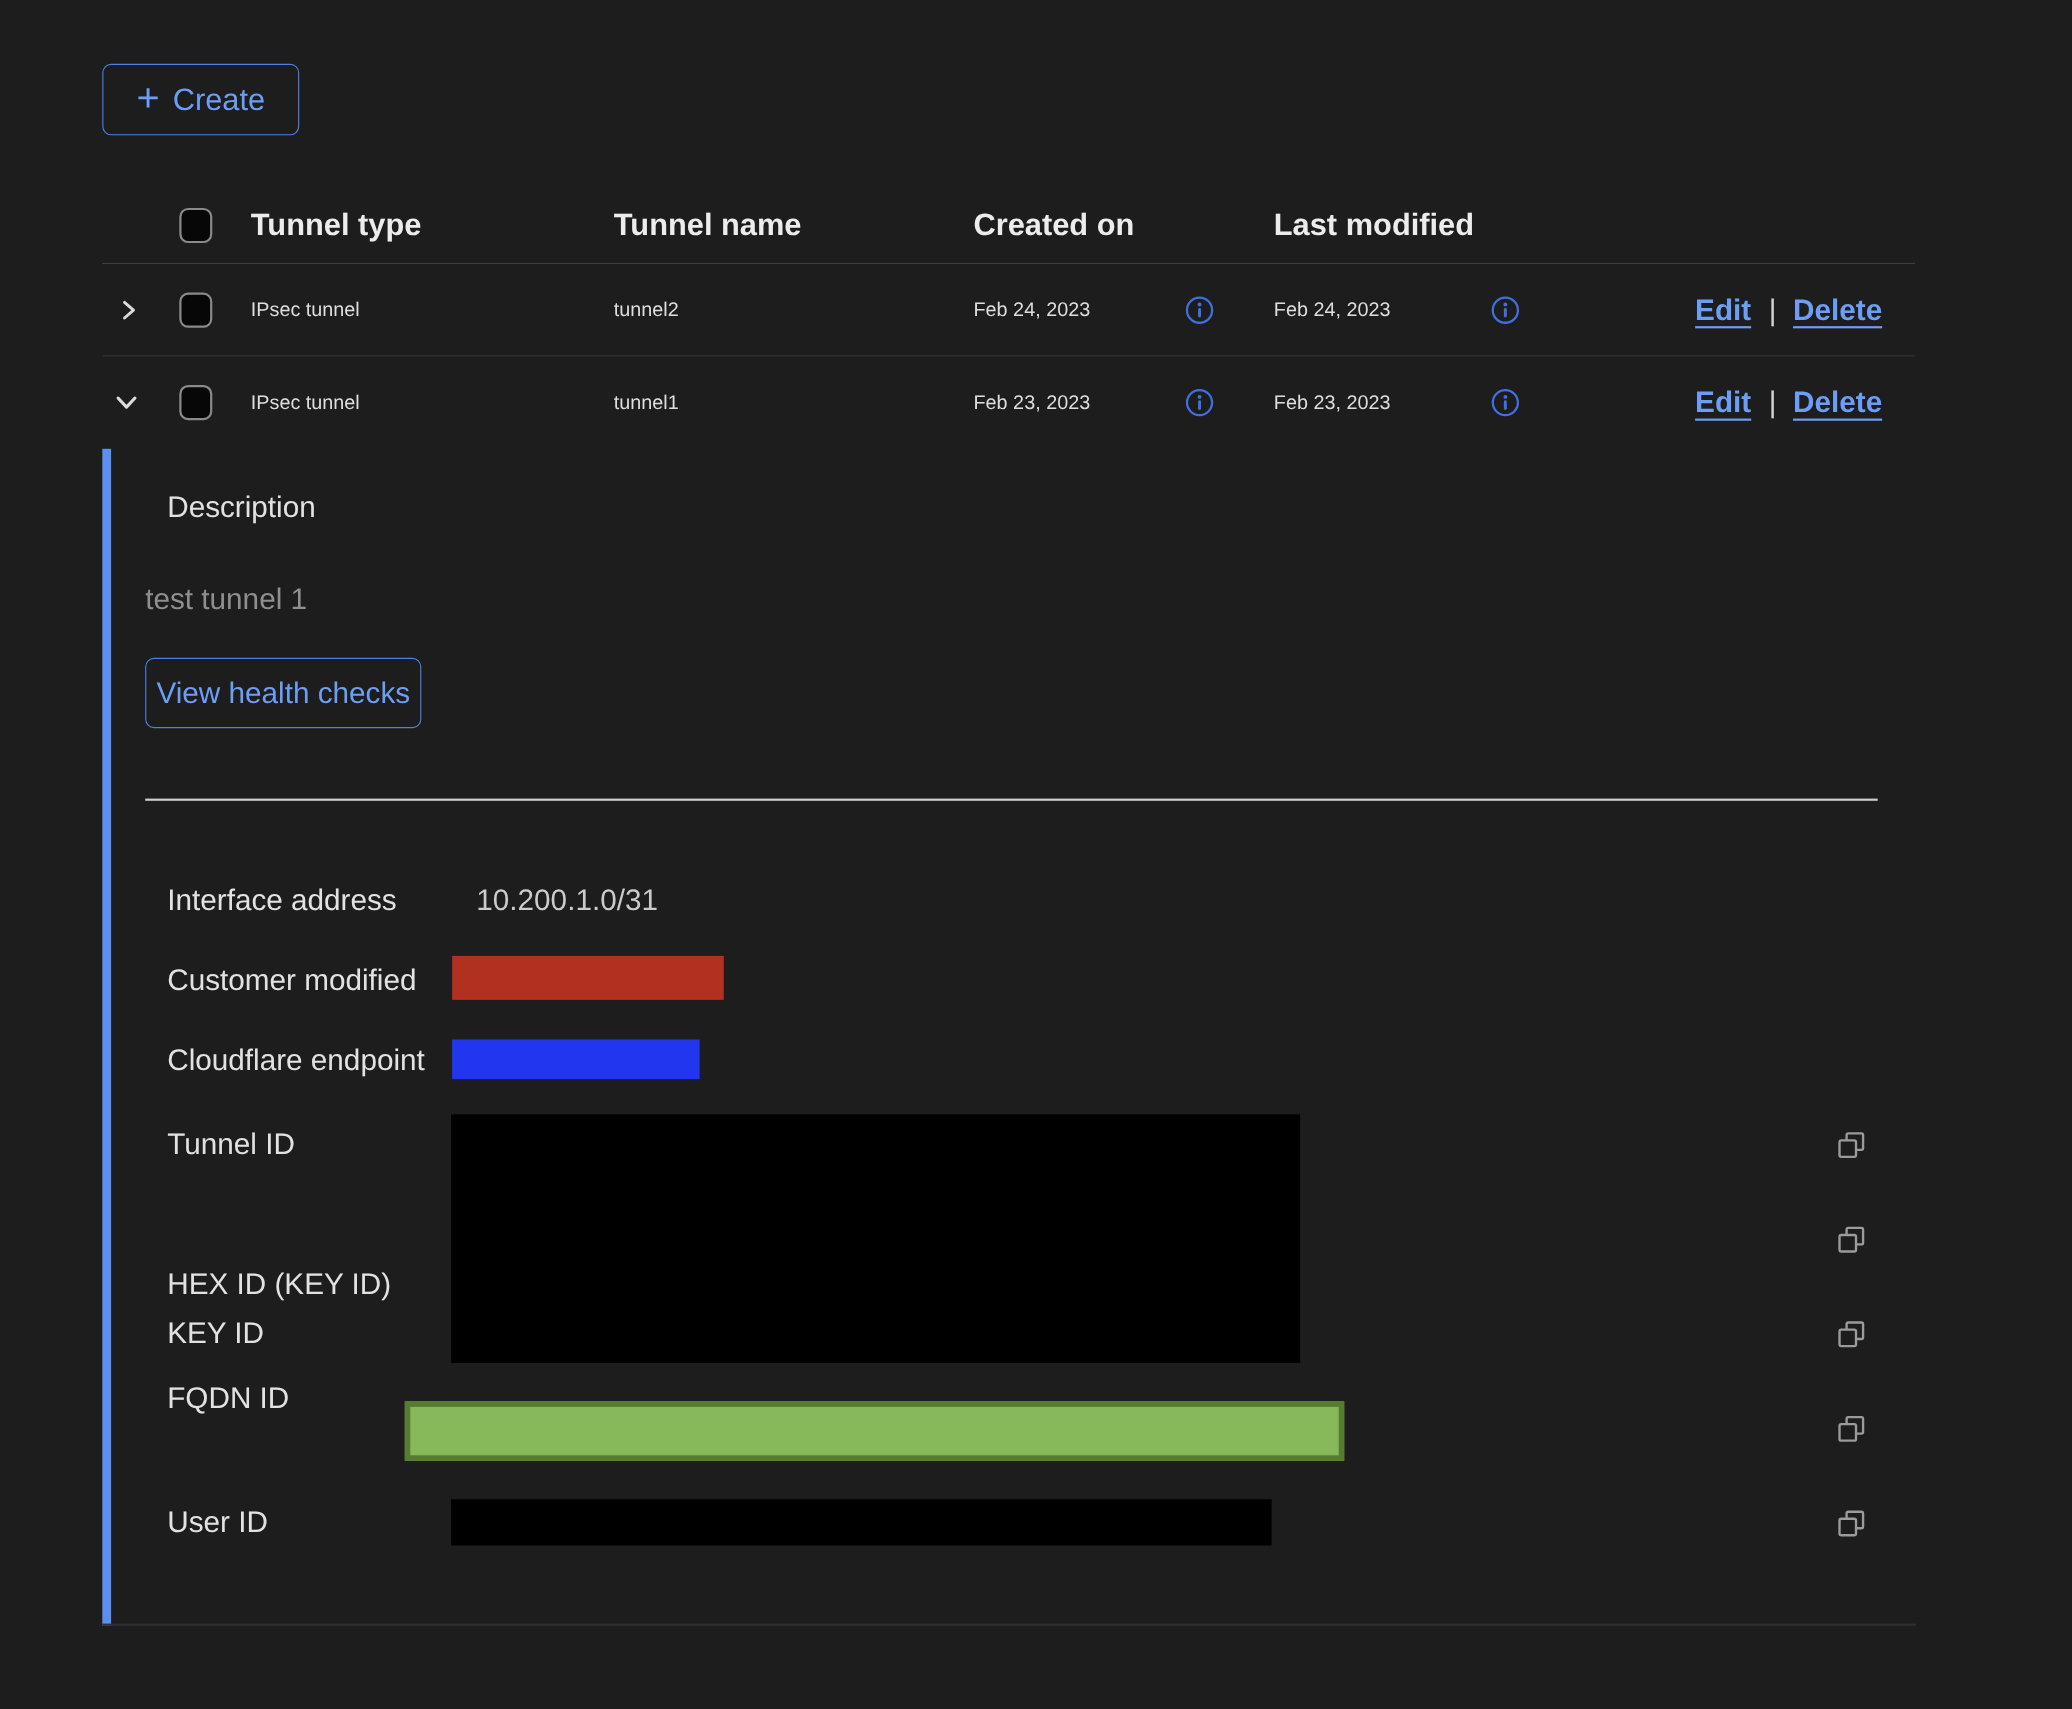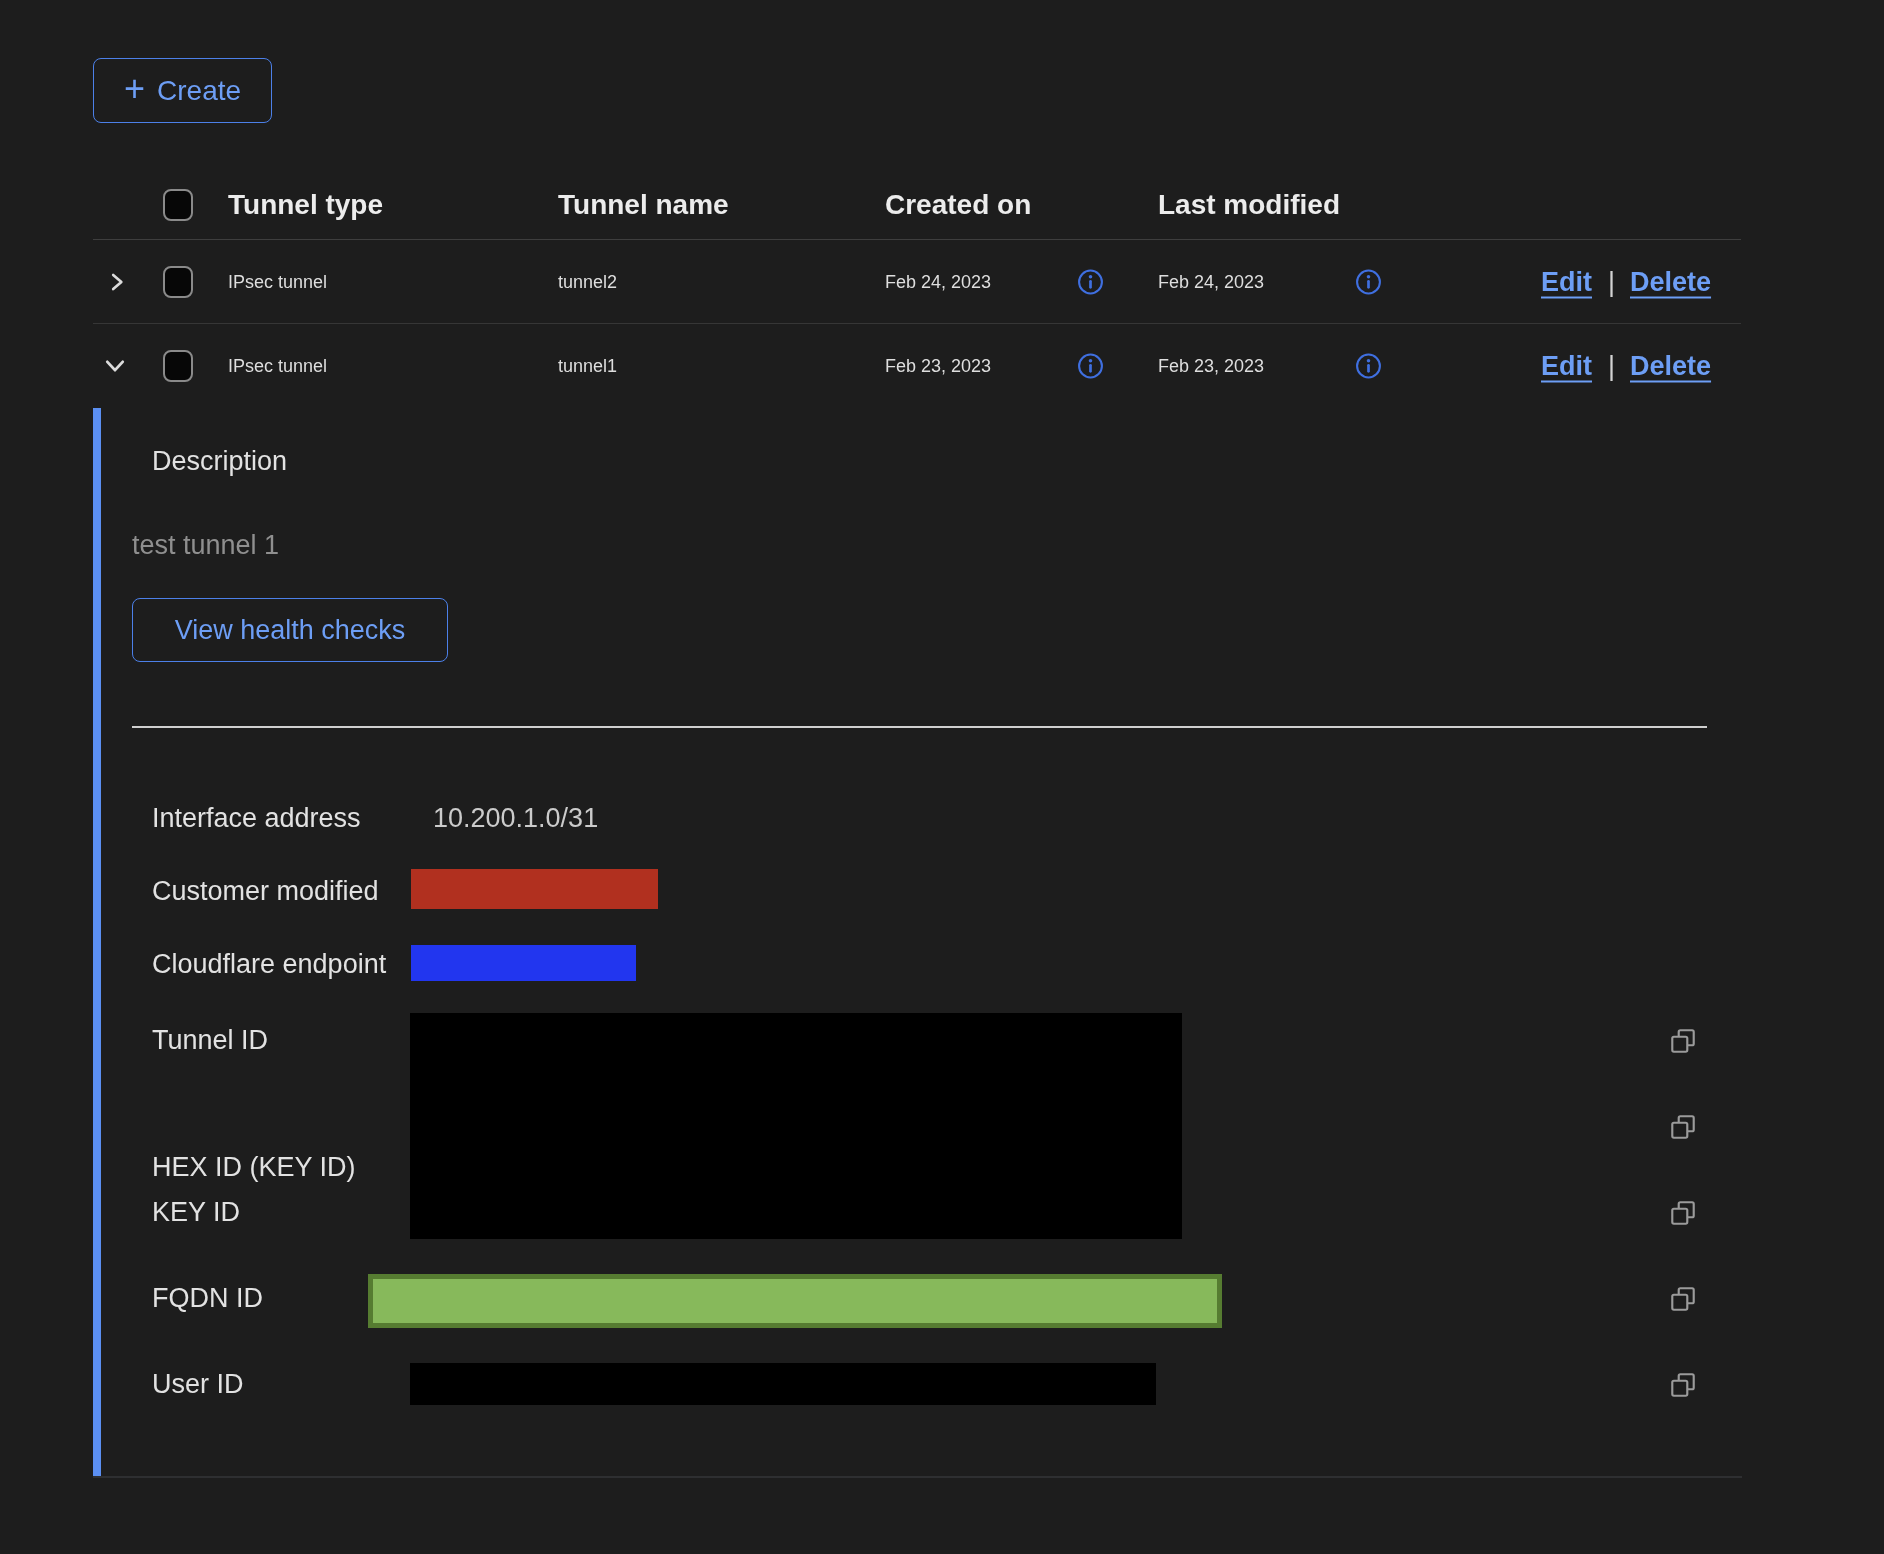--- a/index.html
+++ b/index.html
@@ -39,21 +39,21 @@
   }
   .pipe{font-size:27px;color:#d3d3d3;}
   
   .expanded{position:absolute;left:93px;top:408px;width:1648px;height:1070px;}
   .exp-bar{position:absolute;left:0;top:0;width:8px;height:1070px;background:#5b8ff2;}
   .exp-bottom{position:absolute;left:0;bottom:0;width:1649px;height:0;border-top:2px solid #2e2f31;}
   .lbl{position:absolute;font-size:27px;color:#e2e2e2;white-space:nowrap;margin-left:20px;}
   .val{position:absolute;font-size:27px;color:#cbcbcb;white-space:nowrap;}
   .muted{position:absolute;font-size:27px;color:#8f8f8f;white-space:nowrap;}
   .health-btn{
-    position:absolute;left:39px;top:190px;width:316px;height:64px;
+    position:absolute;left:39px;top:190px;width:251px;height:64px;
     background:transparent;border:1.5px solid #4c80e8;border-radius:8px;
     color:#6d9ef5;font-size:27px;cursor:pointer;
     font-family:"Liberation Sans","DejaVu Sans",sans-serif;
   }
   .light-divider{position:absolute;left:39px;top:318px;width:1575px;height:0;border-top:2px solid #cfcfcf;}
   .redact{position:absolute;}
   .redact.red{background:#b1301f;}
   .redact.blue{background:#2236ef;}
   .redact.black{background:#000000;}
   .redact.green{background:#87b95b;border:5px solid #567c31;}
@@ -175,21 +175,21 @@
   </span>
 
   <div class="lbl" style="left:39px;top:789px">KEY ID</div>
   <span class="copy" style="left:1575px;top:790px">
     <svg width="30" height="30" viewBox="0 0 28 28">
         <rect x="10" y="4" width="14" height="14" rx="1.5" fill="none" stroke="#9b9b9b" stroke-width="2"></rect>
         <rect x="4" y="10" width="14" height="14" rx="1.5" fill="#1d1d1d" stroke="#9b9b9b" stroke-width="2"></rect>
       </svg>
   </span>
 
-  <div class="lbl" style="left:39px;top:875px">FQDN ID</div>
+  <div class="lbl" style="left:39px;top:848px">FQDN ID</div>
   <div class="redact green" style="left:275px;top:866px;width:844px;height:44px"></div>
   <span class="copy" style="left:1575px;top:876px">
     <svg width="30" height="30" viewBox="0 0 28 28">
         <rect x="10" y="4" width="14" height="14" rx="1.5" fill="none" stroke="#9b9b9b" stroke-width="2"></rect>
         <rect x="4" y="10" width="14" height="14" rx="1.5" fill="#1d1d1d" stroke="#9b9b9b" stroke-width="2"></rect>
       </svg>
   </span>
 
   <div class="lbl" style="left:39px;top:961px">User ID</div>
   <div class="redact black" style="left:317px;top:955px;width:746px;height:42px"></div>

